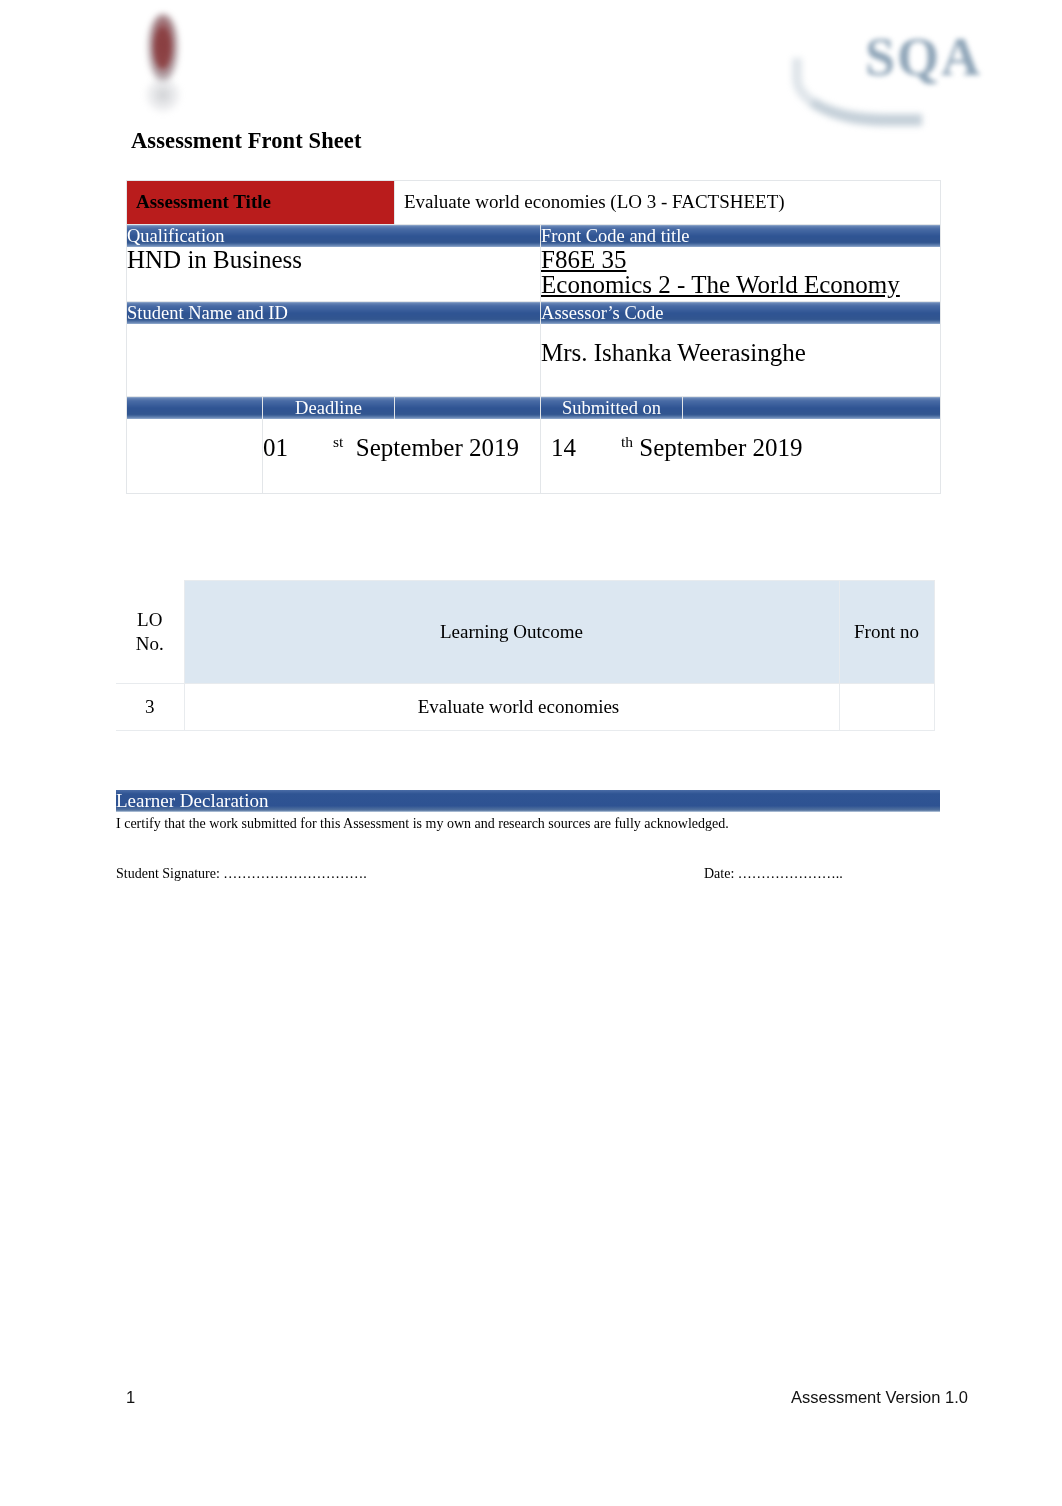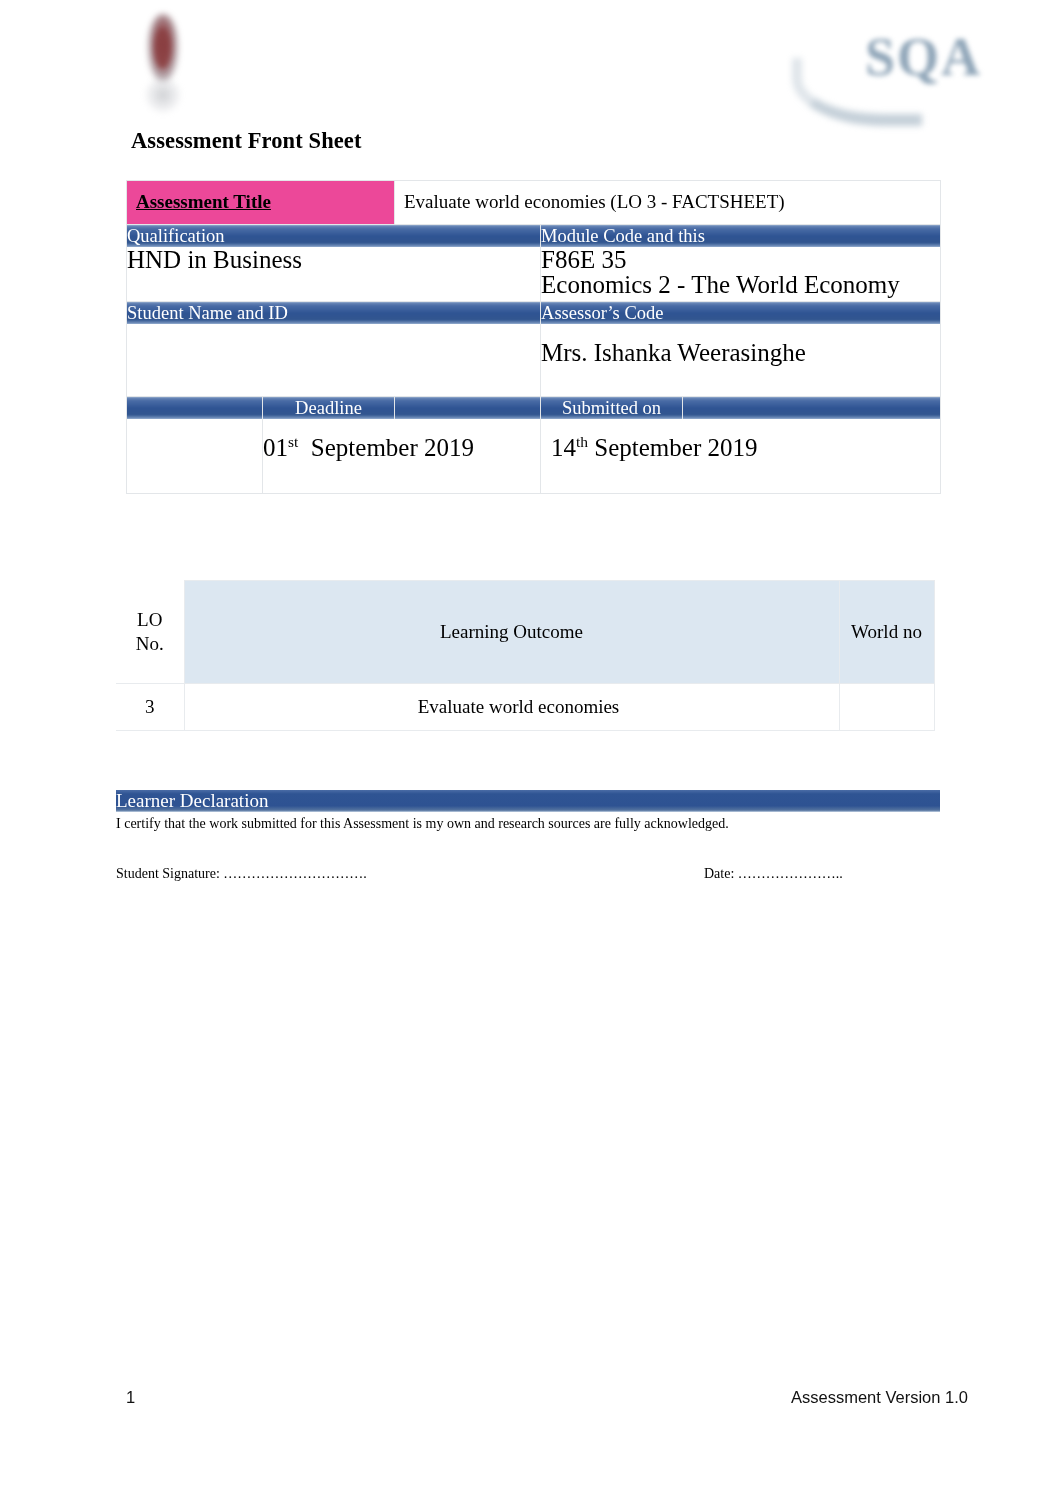--- a/index.html
+++ b/index.html
@@ -126,22 +126,21 @@
       #31558f 78%,
       #7d99c2 96%,
       #c7d4e6 100%);
     color: #ffffff;
     font-size: 18.5px;
     padding: 4px 0 5px 12px;
     line-height: 22px;
     white-space: nowrap;
   }
   .lightcell {
-    background: #ec4899;
-    text-decoration: underline;
+    background: #b91c1c;
   }
   .cellpad {
     padding: 5px 0 5px 12px;
     font-size: 25px;
     line-height: 25px;
   }
 
   
   #details-table {
     left: 126px;
@@ -155,21 +154,21 @@
     line-height: 24px;
     white-space: nowrap;
   }
   #details-table .title-value {
     font-size: 19px;
     padding: 9px 0 10px 9px;
     line-height: 24px;
   }
   .hdrrow td { border-bottom: none; margin-top: 16px; }
   .bodyrow td { border-top: none; }
-  .value-line { display: block; }
+  .value-line { display: block; text-decoration: underline; }
 
   
   #lo-table {
     left: 116px;
     top: 580px;
     width: 818px;
   }
   #lo-table td {
     border: 1px solid #e8ebee;
     text-align: center;
@@ -228,20 +227,21 @@
   .decl-sign .date-part {
     position: absolute;
     left: 588px;
     top: 0;
   }
 
   sup {
     font-size: 0.62em;
     vertical-align: super;
     line-height: 0;
+    margin-left: 45px;
   }
 
   
   .footer {
     position: absolute;
     left: 126px;
     top: 1388px;
     width: 842px;
     display: flex;
     justify-content: space-between;
@@ -276,21 +276,21 @@
     <col style="width:258px">
   </colgroup>
   <tbody>
     <tr>
       <td class="lightcell title-label" colspan="2">Assessment Title</td>
       <td class="title-value" colspan="3">Evaluate world economies (LO 3 - FACTSHEET)</td>
     </tr>
 
     <tr class="hdrrow">
       <td class="bluebar" colspan="3">Qualification</td>
-      <td class="bluebar" colspan="2">Module Code and this</td>
+      <td class="bluebar" colspan="2">Front Code and title</td>
     </tr>
     <tr class="bodyrow">
       <td class="cellpad" colspan="3" style="height:54px">HND in Business</td>
       <td class="cellpad" colspan="2" style="height:54px">
         <span class="value-line">F86E 35</span>
         <span class="value-line">Economics 2 - The World Economy</span>
       </td>
     </tr>
 
     <tr class="hdrrow">
@@ -323,21 +323,21 @@
     <col style="width:655px">
     <col style="width:95px">
   </colgroup>
   <tbody>
     <tr>
       <td class="lo-head lo-head-lo">
         <div>LO</div>
         <div>No.</div>
       </td>
       <td class="lo-head">Learning Outcome</td>
-      <td class="lo-head">World no</td>
+      <td class="lo-head">Front no</td>
     </tr>
     <tr>
       <td class="lo-body c" style="border-left:none">3</td>
       <td class="lo-body l">Evaluate world economies</td>
       <td class="lo-body c"></td>
     </tr>
   </tbody>
 </table>
 
 <table id="declaration-table" class="doc-table">

